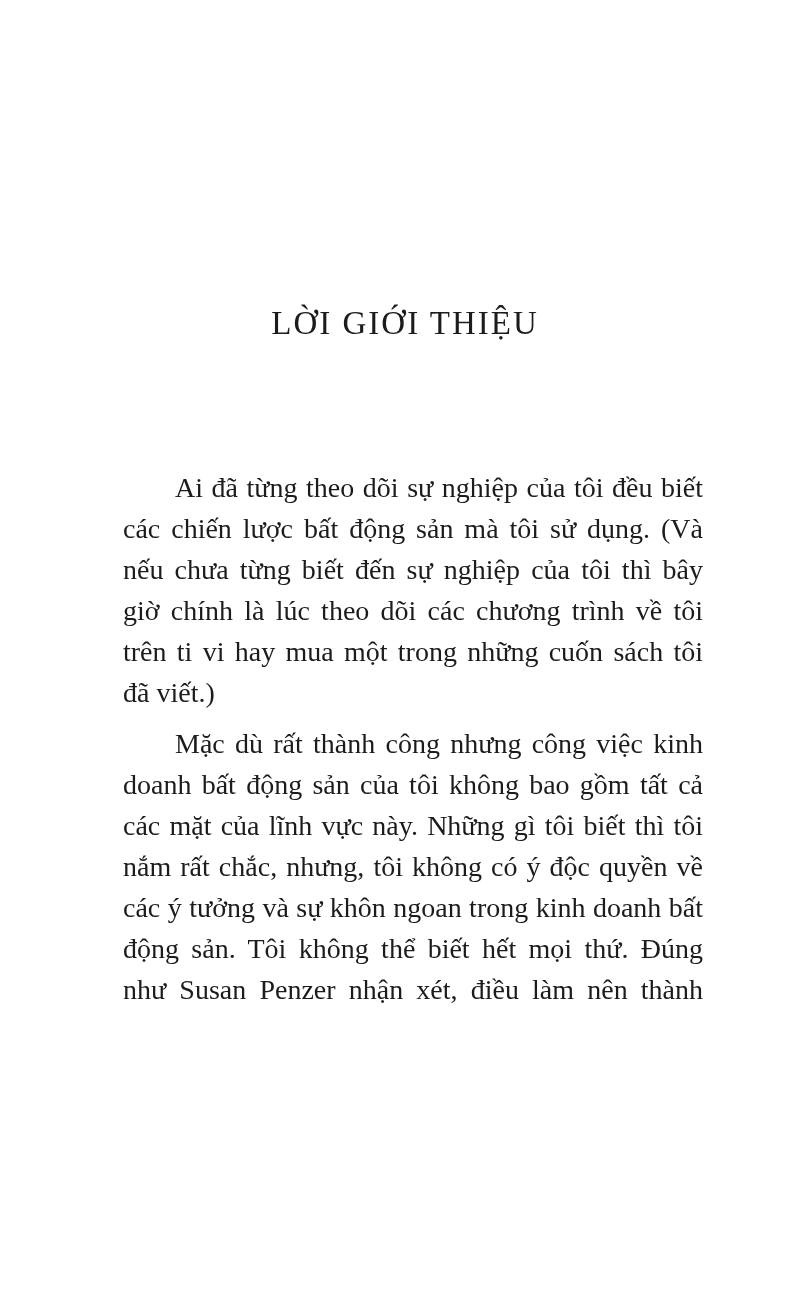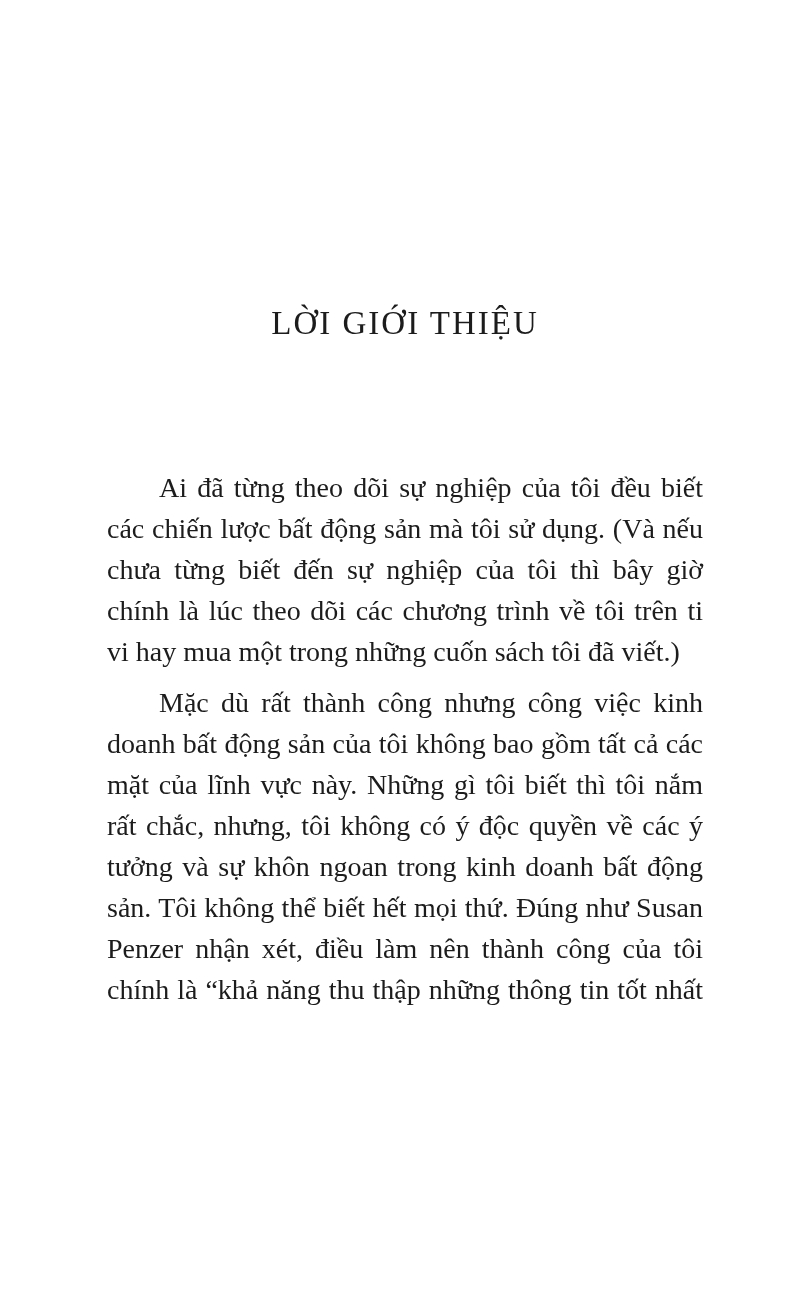--- a/index.html
+++ b/index.html
@@ -39,20 +39,21 @@
   }
   .body-text p {
     margin: 0;
   }
   p.para-first {
     text-indent: 56px;
   }
   p.para-indent {
     margin-top: 10px;
     text-indent: 52px;
+    margin-left: 16px;
   }
   .dropcap {
     font-size: 68px;
     line-height: 42px;
     letter-spacing: 1px;
   }
 </style>
 </head>
 <body>
 

